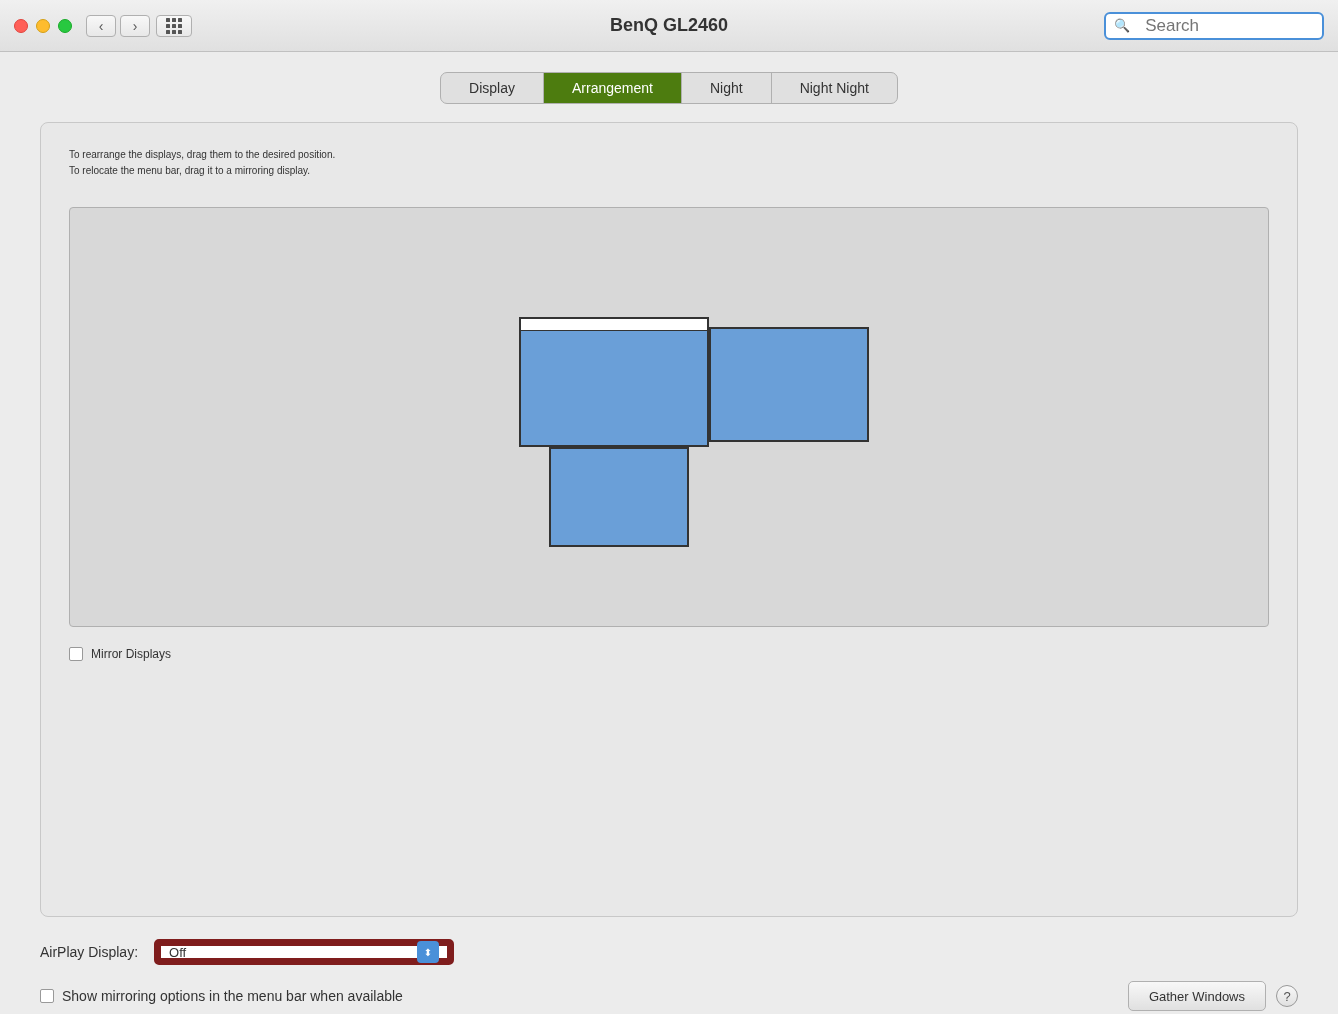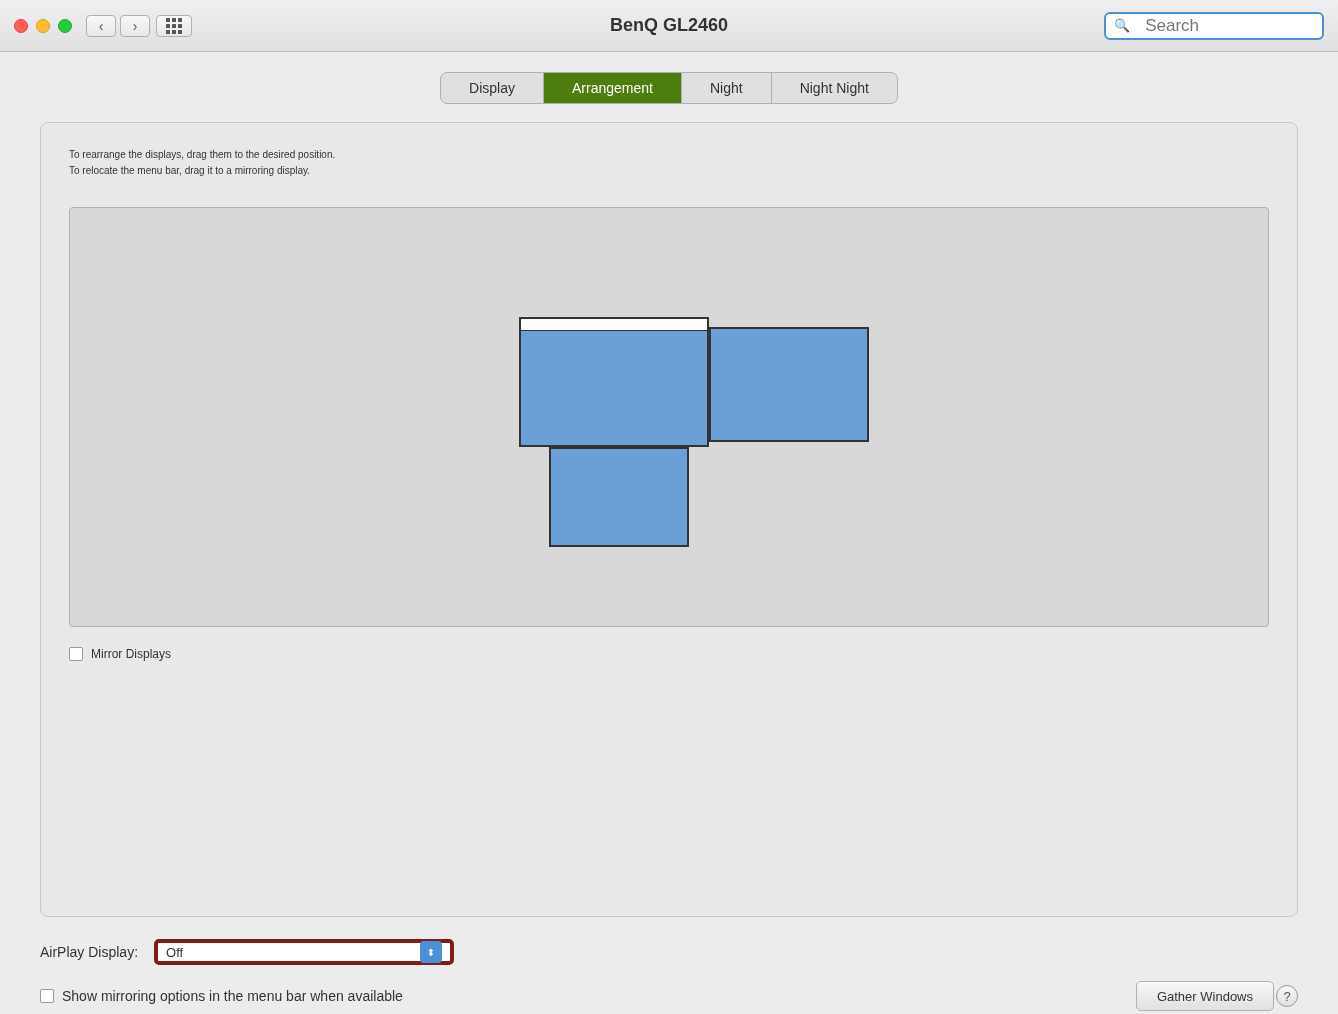--- a/index.html
+++ b/index.html
@@ -252,21 +252,21 @@
     .airplay-label {
       font-size: 14px;
       color: #333;
       white-space: nowrap;
     }
 
     .airplay-select {
       display: flex;
       align-items: center;
       background: #fff;
-      border: 4px solid #7f1d1d;
+      border: 7px solid #7f1d1d;
       border-radius: 5px;
       padding: 4px 8px;
       width: 300px;
       height: 26px;
       justify-content: space-between;
       cursor: pointer;
       font-size: 13px;
       color: #333;
     }
 
@@ -298,21 +298,21 @@
     }
 
     .show-mirroring-label {
       font-size: 14px;
       color: #333;
     }
 
     .bottom-buttons {
       display: flex;
       align-items: center;
-      gap: 2px;
+      gap: 10px;
       margin-left: auto;
     }
 
     .gather-windows-btn {
       background: linear-gradient(to bottom, #f8f8f8, #e0e0e0);
       border: 1px solid #b0b0b0;
       border-radius: 5px;
       padding: 6px 20px;
       font-size: 13px;
       color: #333;

